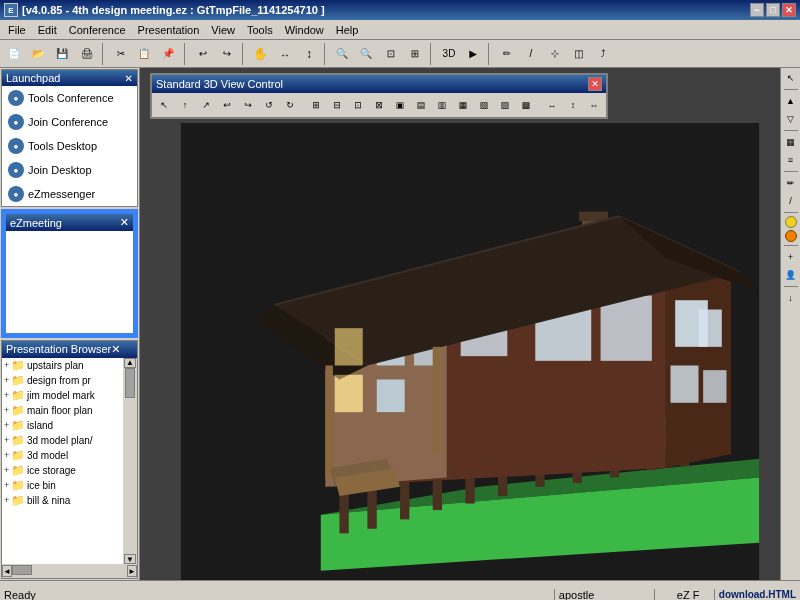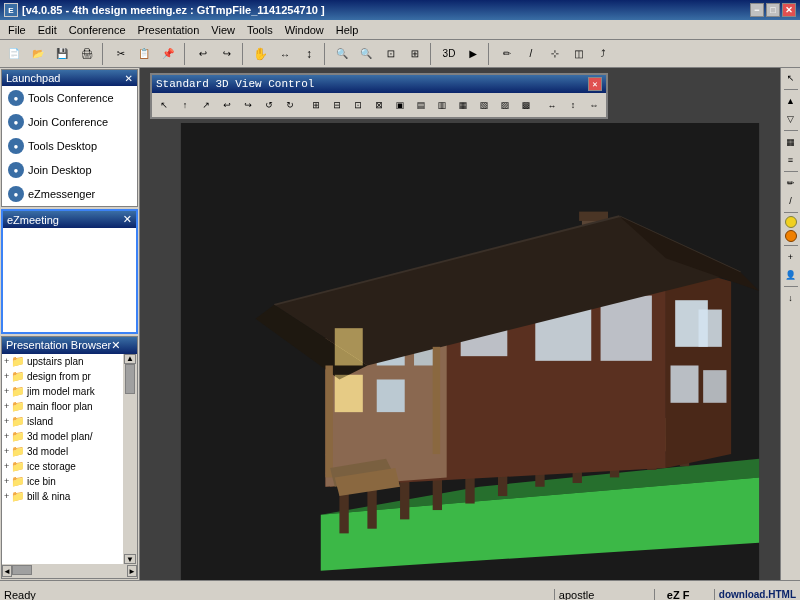--- a/index.html
+++ b/index.html
@@ -106,21 +106,21 @@
       border-radius: 50%;
       background: #3a6ea5;
       display: flex; align-items: center; justify-content: center;
       font-size: 8px;
       color: white;
       flex-shrink: 0;
     }
 
     
     #ezmeeting-panel {
-      border: 2px solid #3b82f6;
+      border: 5px solid #3b82f6;
       background: #ffffff;
       margin: 1px;
       flex: 1;
     }
     #ezmeeting-header {
       background: linear-gradient(to bottom, #3a6ea5, #0a246a);
       color: white;
       padding: 2px 4px;
       display: flex;
       justify-content: space-between;
@@ -198,21 +198,20 @@
       z-index: 10;
     }
     #view-control-header {
       background: linear-gradient(to bottom, #3a6ea5, #0a246a);
       color: white;
       padding: 2px 4px;
       display: flex;
       justify-content: space-between;
       align-items: center;
       font-size: 11px;
-      font-family: Liberation Mono, monospace;
     }
     #view-control-body {
       padding: 2px;
       display: flex;
       gap: 1px;
     }
     .vc-btn {
       width: 20px; height: 20px;
       background: #d4d0c8;
       border: 1px solid #d4d0c8;
@@ -262,21 +261,21 @@
       height: 28px;
       background: #d4d0c8;
       border-top: 1px solid #808080;
       display: flex;
       align-items: center;
       padding: 0 4px;
       font-size: 11px;
     }
     #status-ready { flex: 1; }
     #status-apostle { width: 100px; border-left: 1px solid #808080; padding-left: 4px; }
-    #status-ez { width: 60px; border-left: 1px solid #808080; padding-left: 12px; font-weight: bold; }
+    #status-ez { width: 60px; border-left: 1px solid #808080; padding-left: 22px; }
     #status-logo { padding-left: 4px; border-left: 1px solid #808080; font-size: 10px; font-weight: bold; color: #0a246a; }
 
     
     #house-svg { width: 100%; height: 100%; }
   </style>
 </head>
 <body>
 
 <div id="title-bar">
   <div style="display:flex;align-items:center;">

